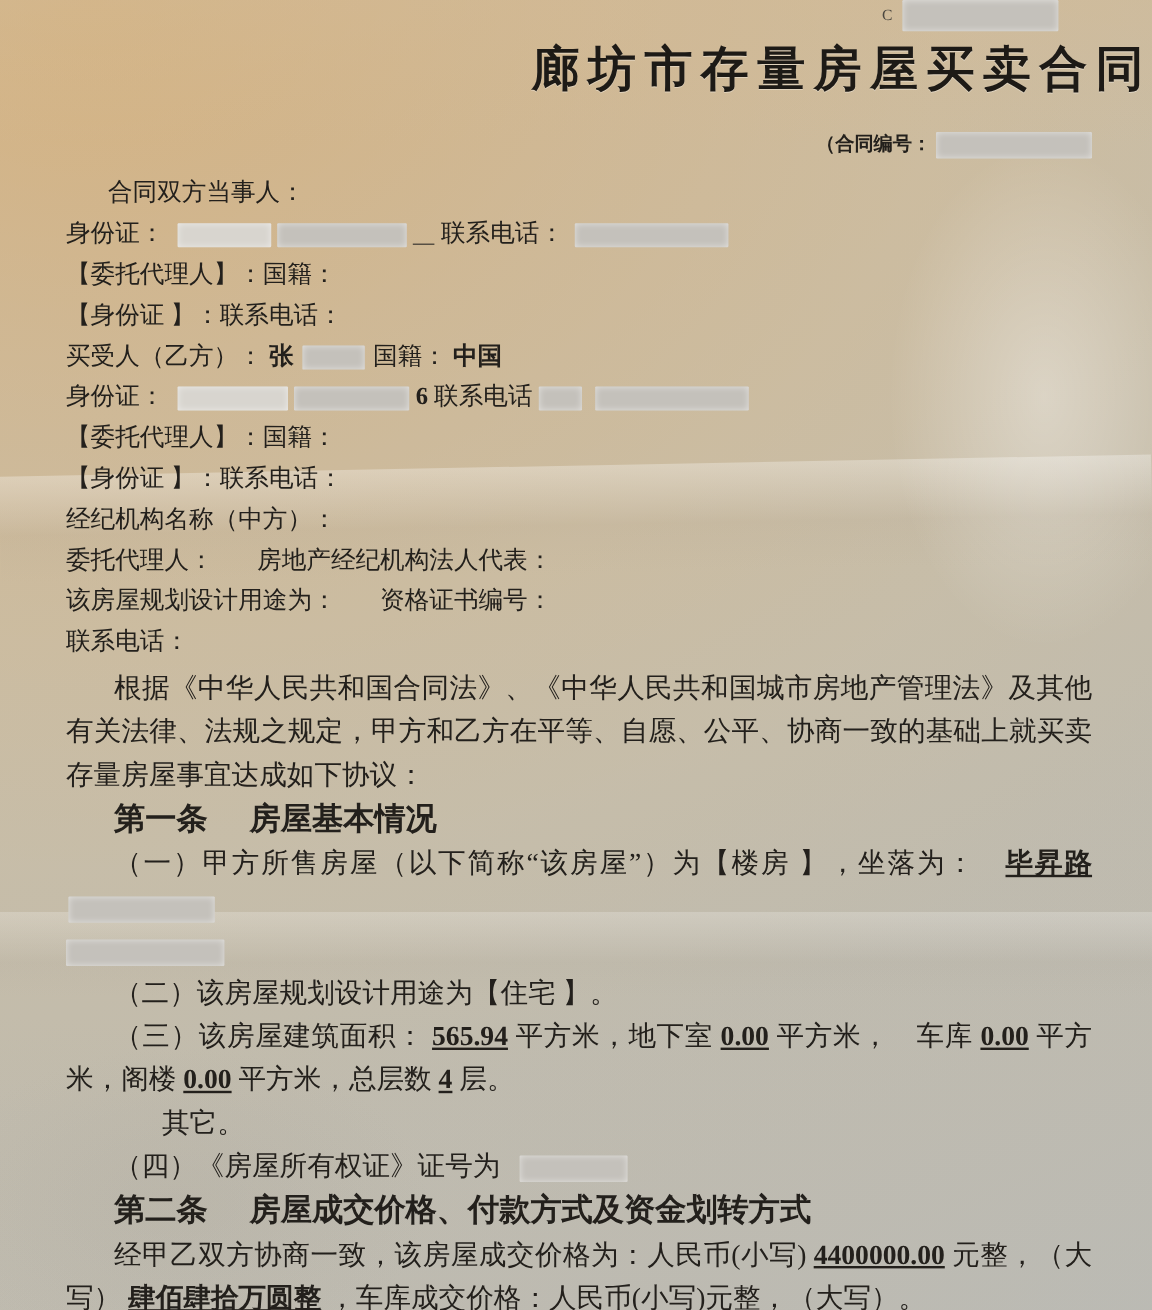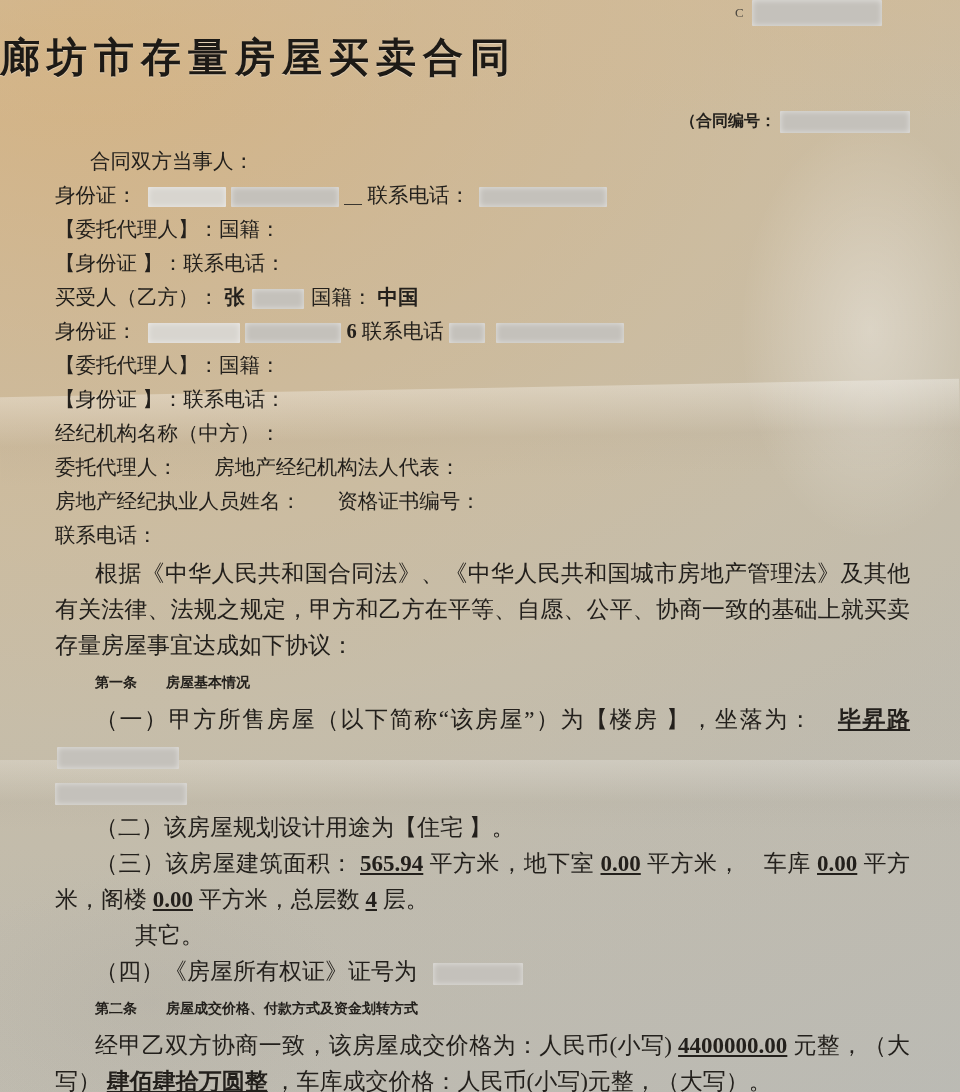--- a/index.html
+++ b/index.html
@@ -67,21 +67,21 @@
     border-radius: 1px;
   }
   .redact.dark { background: #c4c1bb; }
   .redact.light { background: #d8d5cf; }
 
   h1.doc-title {
     position: absolute;
     left: 0; top: 30px;
     width: 100%;
     margin: 0;
-    text-align: left;
+    text-align: right;
     font-family: "Liberation Serif", serif;
     font-size: 40px;
     font-weight: bold;
     letter-spacing: 7px;
     color: #1d1a16;
     text-shadow: 0 1px 0 rgba(255,255,255,0.35);
   }
 
   .body-wrap {
     position: absolute;
@@ -109,21 +109,21 @@
     border-bottom: 1.5px solid #3a3630;
     height: 1em;
     vertical-align: -0.15em;
   }
   .para {
     font-size: 23px;
     line-height: 36px;
     text-align: justify;
   }
   .sec-title {
-    font-size: 14px;
+    font-size: 26px;
     line-height: 38px;
     font-weight: bold;
     padding-left: 40px;
   }
   .sec-title .gap { display: inline-block; width: 22px; }
   .gapsm { display: inline-block; width: 10px; }
   .gapmd { display: inline-block; width: 26px; }
 </style>
 </head>
 <body>
@@ -188,21 +188,21 @@
 
     <div class="line">经纪机构名称（中方）：</div>
 
     <div class="line">
       <span>委托代理人：</span>
       <span class="gapmd"></span>
       <span>房地产经纪机构法人代表：</span>
     </div>
 
     <div class="line">
-      <span>房地产经纪执业人员姓名：</span>
+      <span>该房屋规划设计用途为：</span>
       <span class="gapmd"></span>
       <span>资格证书编号：</span>
     </div>
 
     <div class="line">联系电话：</div>
 
     <div class="para" style="margin-top:4px; text-indent:40px;">根据《中华人民共和国合同法》、《中华人民共和国城市房地产管理法》及其他有关法律、法规之规定，甲方和乙方在平等、自愿、公平、协商一致的基础上就买卖存量房屋事宜达成如下协议：</div>
 
     <div class="sec-title">
       <span>第一条</span>

